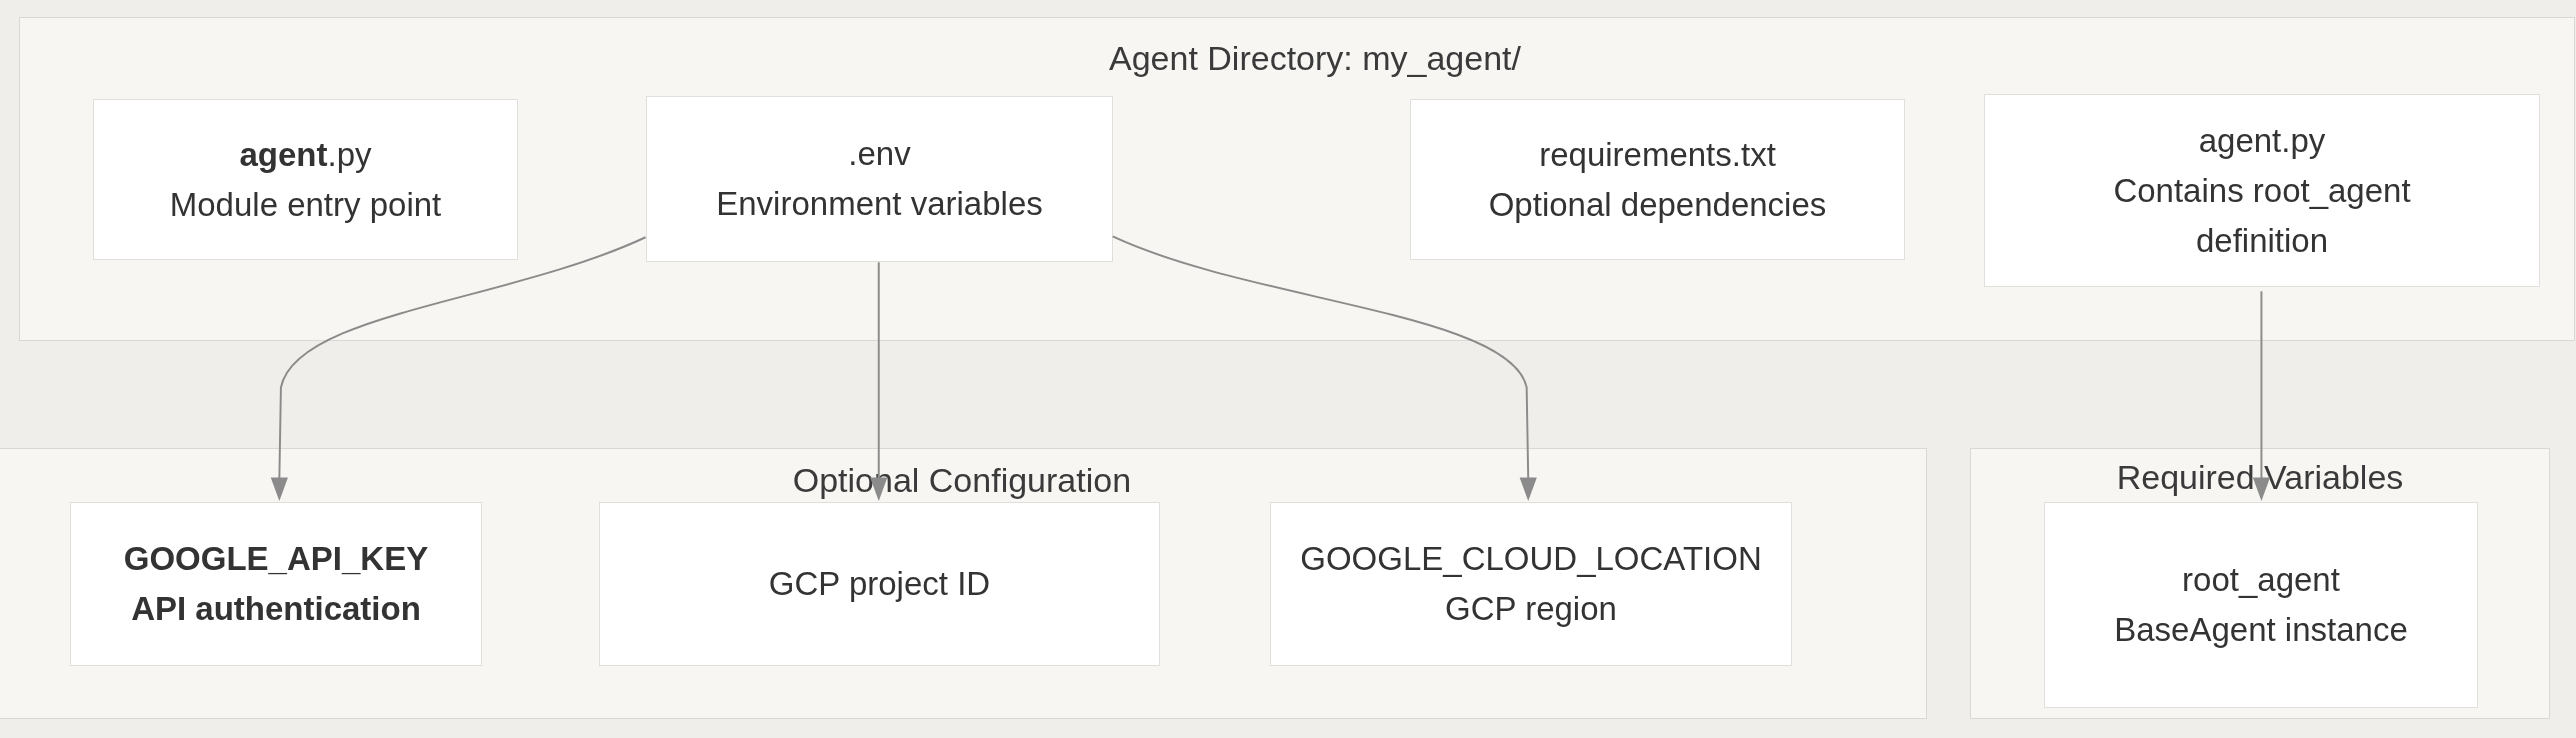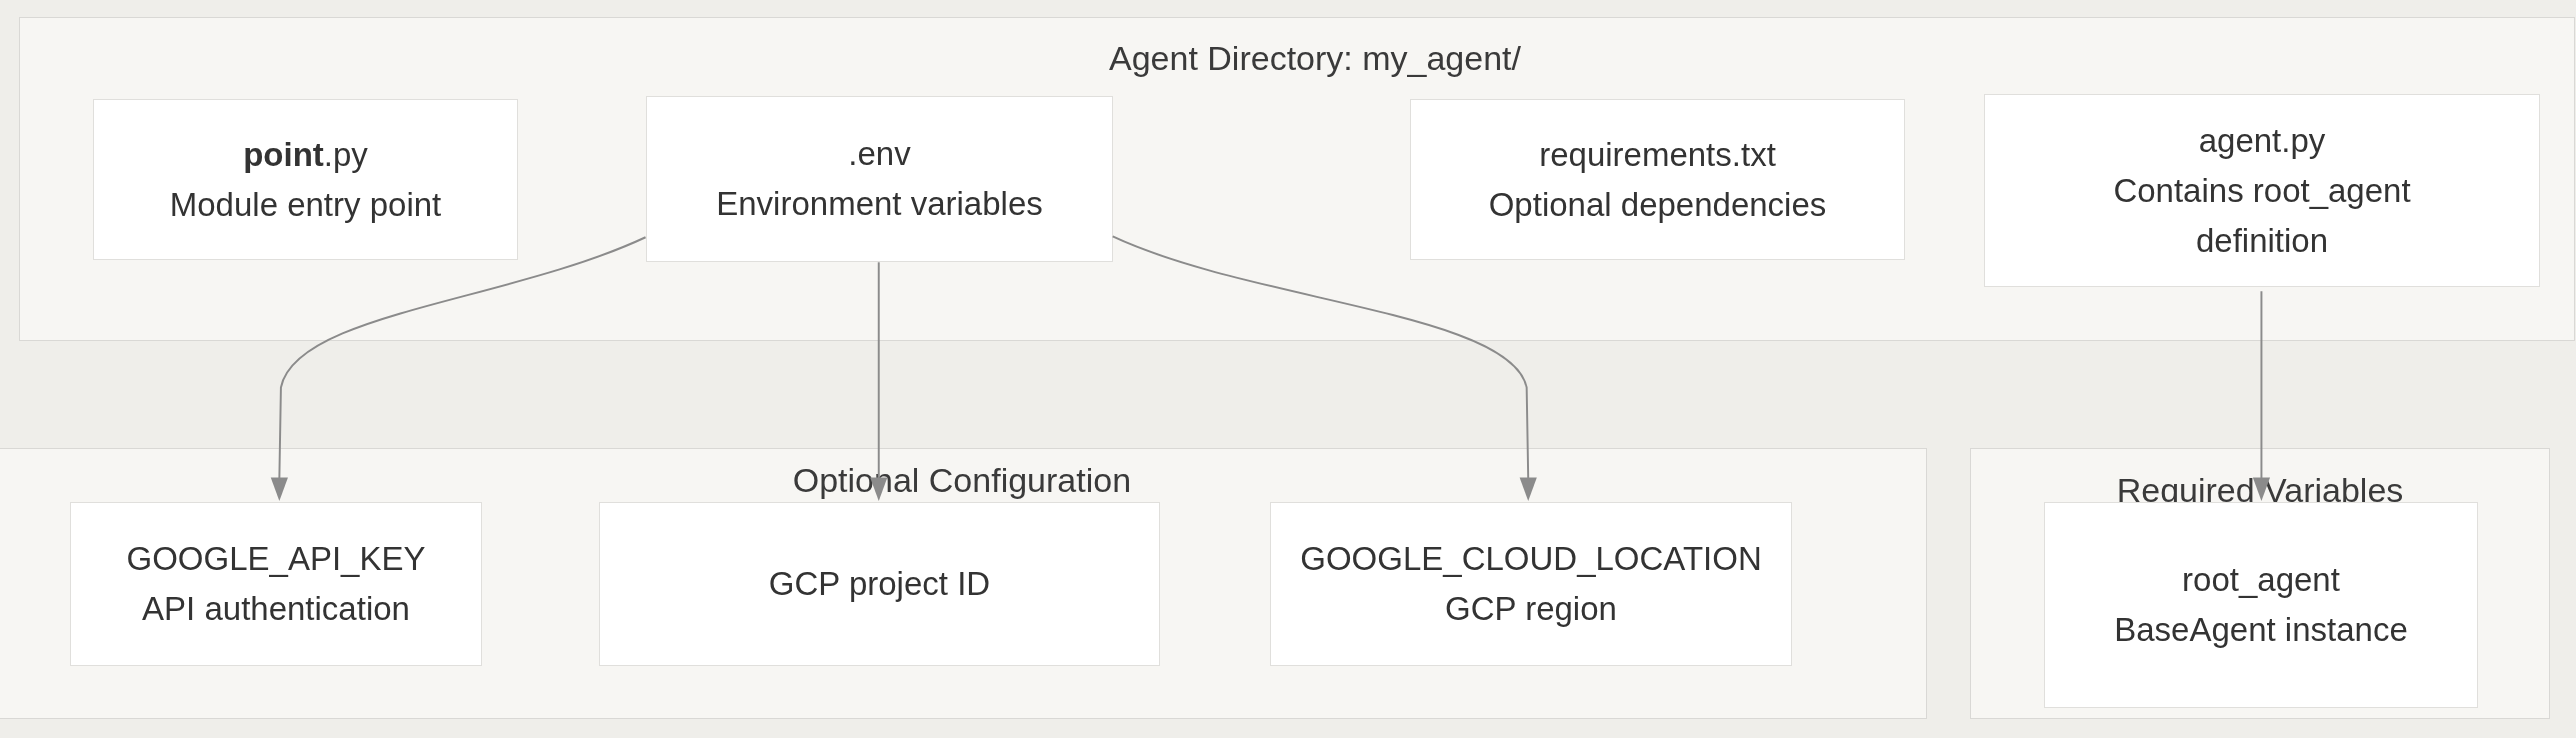--- a/index.html
+++ b/index.html
@@ -26,21 +26,21 @@
     text-align: center;
     font-size: 34px;
     color: #3a3a3a;
     line-height: 41px;
   }
   #cluster-directory   { left: 19px;   top: 17px;  width: 2556px; height: 324px; padding-left: 36px; }
   #cluster-directory .cluster-title { margin-top: 20.3px; }
   #cluster-optional    { left: -3.1px;   top: 448px; width: 1930px; height: 271px; }
   #cluster-optional .cluster-title  { margin-top: 11px; }
   #cluster-required    { left: 1970px; top: 448px; width: 580px;  height: 271px; }
-  #cluster-required .cluster-title  { margin-top: 21px; }
+  #cluster-required .cluster-title  { margin-top: 8px; }
 
   .node {
     position: absolute;
     background: #ffffff;
     border: 1.6px solid #e0dfdc;
     box-sizing: border-box;
     z-index: 2;
     display: flex;
     flex-direction: column;
     align-items: center;
@@ -51,21 +51,21 @@
   }
   .node .nline { line-height: 50px; white-space: nowrap; }
   .node .nline.wrap { white-space: normal; }
   .bold { font-weight: bold; }
 
   #node-init      { left: 93px;  top: 99px; width: 425px; height: 161px; }
   #node-env       { left: 646px;  top: 96px; width: 467px; height: 166px; }
   #node-req       { left: 1383px; top: 99px; width: 495px; height: 161px; margin-left: 27px; }
   #node-agent     { left: 1984px; top: 70px;  width: 556px; height: 193px; margin-top: 24px; }
   #node-agent .wrap { max-width: 376px; }
-  #node-apikey    { left: 70px;   top: 502px; width: 412px; height: 164px; }
+  #node-apikey    { left: 70px;   top: 502px; width: 412px; height: 164px; font-weight: bold; }
   #node-project   { left: 599px;  top: 502px; width: 561px; height: 164px; }
   #node-location  { left: 1270px; top: 502px; width: 522px; height: 164px; }
   #node-rootagent { left: 2044px; top: 502px; width: 434px; height: 206px; }
 
   .edges {
     position: absolute;
     left: 0; top: 0;
     width: 2576px;
     height: 739px;
     z-index: 5;
@@ -92,21 +92,21 @@
 
   <section class="cluster" id="cluster-optional">
     <div class="cluster-title">Optional Configuration</div>
   </section>
 
   <section class="cluster" id="cluster-required">
     <div class="cluster-title">Required Variables</div>
   </section>
 
   <div class="node" id="node-init">
-    <div class="nline"><span class="bold">point</span><span>.py</span></div>
+    <div class="nline"><span class="bold">agent</span><span>.py</span></div>
     <div class="nline">Module entry point</div>
   </div>
 
   <div class="node" id="node-env">
     <div class="nline">.env</div>
     <div class="nline">Environment variables</div>
   </div>
 
   <div class="node" id="node-req">
     <div class="nline">requirements.txt</div>

